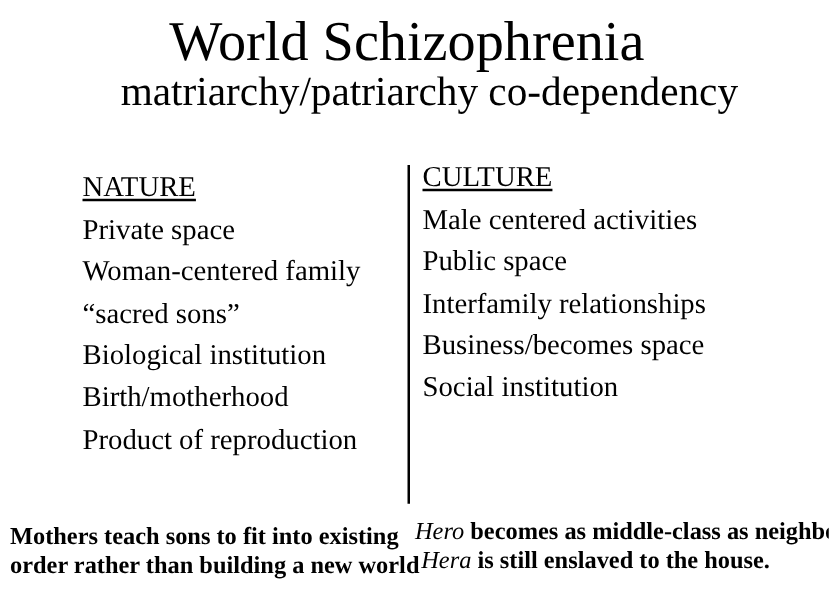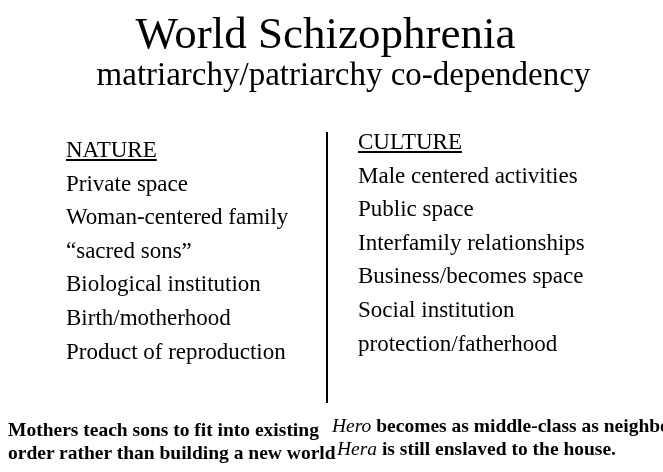--- a/index.html
+++ b/index.html
@@ -18,21 +18,21 @@
   }
   .subtitle {
     position: absolute; top: 55px; left: 12px; width: 663px;
     text-align: center; font-size: 33px; line-height: 38px; white-space: nowrap;
   }
 
   .col {
     position: absolute; font-size: 23px; line-height: 33.6px; white-space: nowrap;
   }
   .col-left  { left: 42px;  top: 133px; margin-left: 24px; }
-  .col-right { left: 358px; top: 125px; }
+  .col-right { left: 338px; top: 125px; }
   .heading { text-decoration: underline; }
 
   .divider {
     position: absolute; left: 326px; top: 132px;
     width: 2px; height: 271px; background: var(--divider, #000000);
   }
 
   .footnote {
     position: absolute; font-weight: bold; font-size: 19.5px; line-height: 23px; white-space: nowrap;
   }
@@ -61,21 +61,20 @@
 
   <div class="divider"></div>
 
   <div class="col col-right">
     <div class="heading">CULTURE</div>
     <div>Male centered activities</div>
     <div>Public space</div>
     <div>Interfamily relationships</div>
     <div>Business/becomes space</div>
     <div>Social institution</div>
-    <div>protection/fatherhood</div>
   </div>
 
   <div class="footnote footnote-left">
     <div>Mothers teach sons to fit into existing</div>
     <div>order rather than building a new world</div>
   </div>
 
   <div class="footnote footnote-right">
     <div><span class="fn-italic">Hero</span><span> becomes as middle-class as neighbors–</span></div>
     <div class="indent"><span class="fn-italic">Hera</span><span> is still enslaved to the house.</span></div>

